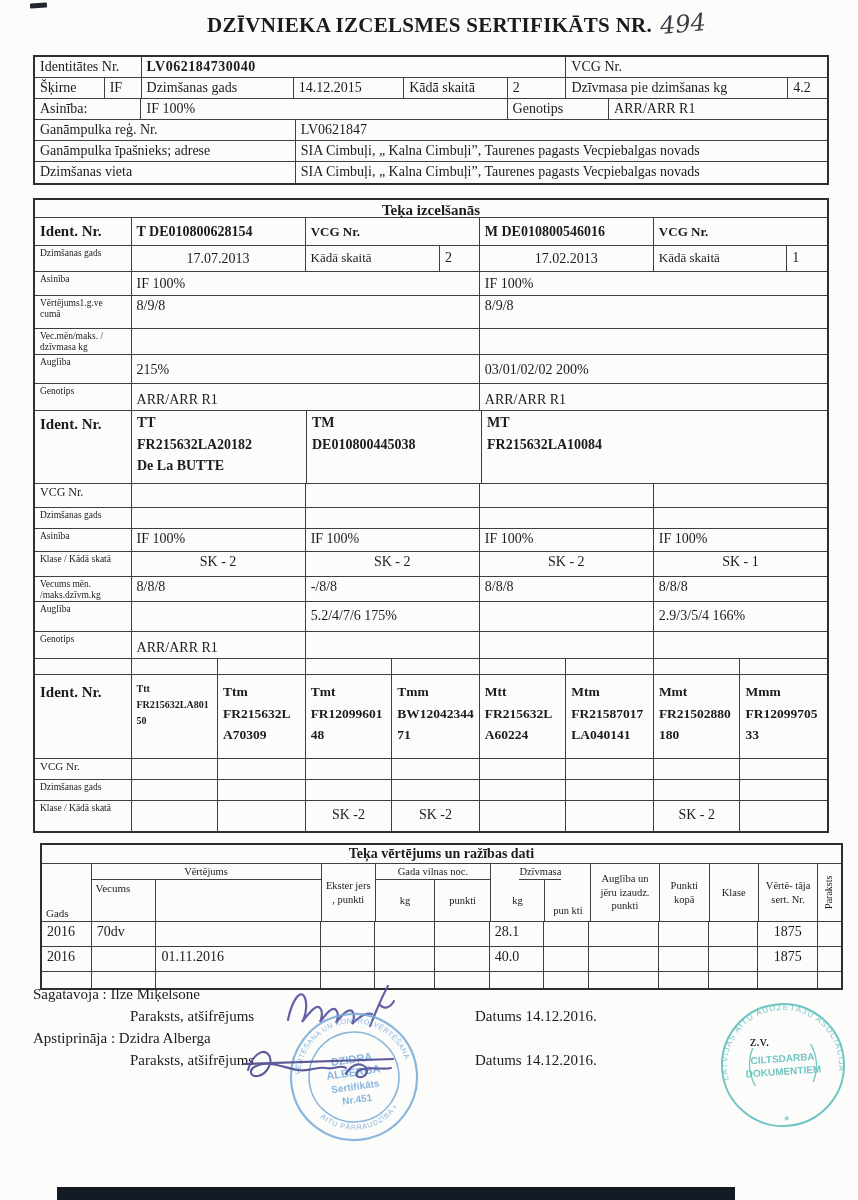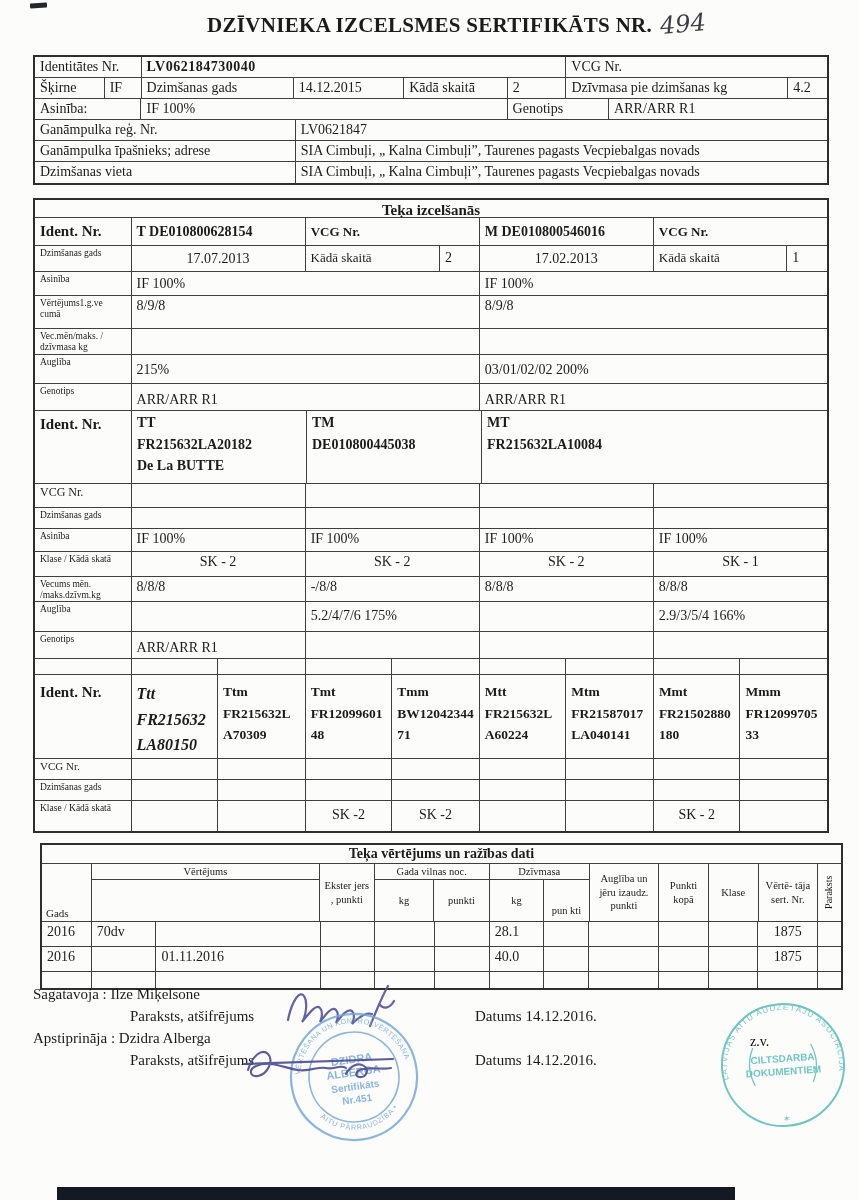--- a/index.html
+++ b/index.html
@@ -231,21 +231,21 @@
       <div class="c" style="width:87px;"></div>
       <div class="c" style="width:88px;"></div>
       <div class="c" style="width:87px;"></div>
       <div class="c" style="width:88px;"></div>
       <div class="c" style="width:87px;"></div>
       <div class="c" style="width:87px;"></div>
     </div>
 
     <div class="r" style="height:84px;">
       <div class="c idlbl" style="width:97px; padding-top:8px;">Ident. Nr.</div>
-      <div class="c bold brk" style="width:87px; font-size:16px; line-height:1.6; padding-top:6px;font-style:italic;">
+      <div class="c bold brk" style="width:87px; font-size:10px; line-height:1.6; padding-top:6px;">
         <div>Ttt</div>
         <div>FR215632LA80150</div>
       </div>
       <div class="c bold brk" style="width:88px; font-size:13.5px; line-height:1.6; padding-top:6px;">
         <div>Ttm</div>
         <div>FR215632LA70309</div>
       </div>
       <div class="c bold brk" style="width:87px; font-size:13.5px; line-height:1.6; padding-top:6px;">
         <div>Tmt</div>
         <div>FR1209960148</div>
@@ -311,30 +311,34 @@
 
   <div class="tbl" style="left:40px; top:843px; width:803px;">
     <div class="r" style="height:19px;">
       <div class="c ctr bold" style="width:803px; font-size:14px; line-height:16px;">Teķa vērtējums un ražības dati</div>
     </div>
 
     <div class="r" style="height:58px;">
       <div class="hcol" style="width:50px; justify-content:flex-end; padding:2px 4px; font-size:11px; border-bottom:none;">Gads</div>
       <div class="hcol" style="width:230px;">
         <div class="hsub">Vērtējums</div>
+        <div class="hlow">
+          <div class="hcell" style="width:65px; padding:2px 4px;">Vecums</div>
+          <div class="hcell" style="width:165px;"></div>
+        </div>
       </div>
       <div class="hcol tall" style="width:55px;">Ekster jers , punkti</div>
       <div class="hcol" style="width:115px;">
         <div class="hsub">Gada vilnas noc.</div>
         <div class="hlow">
           <div class="hcell tall" style="width:60px;">kg</div>
           <div class="hcell tall" style="width:55px;">punkti</div>
         </div>
       </div>
-      <div class="hcol" style="width:100px;">
+      <div class="hcol" style="width:100px;align-items:center;">
         <div class="hsub">Dzīvmasa</div>
         <div class="hlow">
           <div class="hcell tall" style="width:55px;">kg</div>
           <div class="hcell tall" style="width:45px; align-items:flex-end; padding-bottom:4px;">pun kti</div>
         </div>
       </div>
       <div class="hcol tall-top" style="width:70px;">Auglība un jēru izaudz. punkti</div>
       <div class="hcol tall" style="width:50px;">Punkti kopā</div>
       <div class="hcol tall" style="width:50px;">Klase</div>
       <div class="hcol tall" style="width:60px;">Vērtē- tāja sert. Nr.</div>

